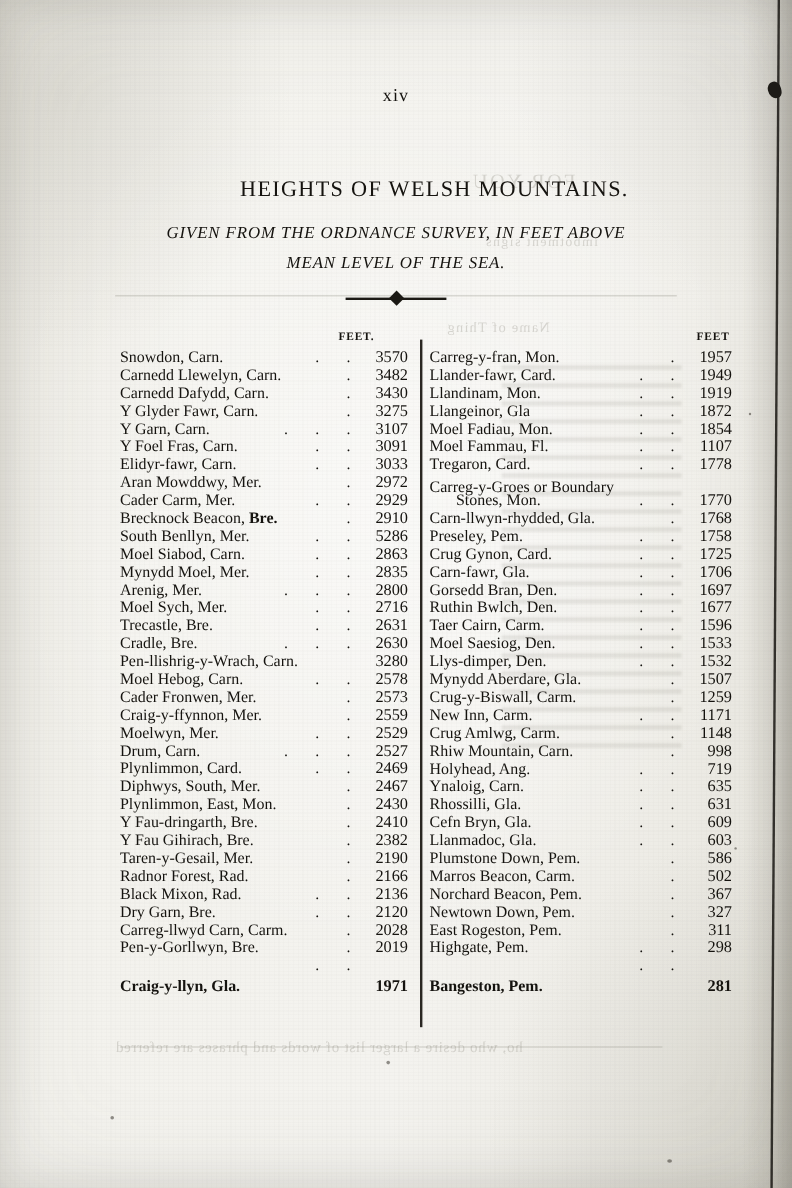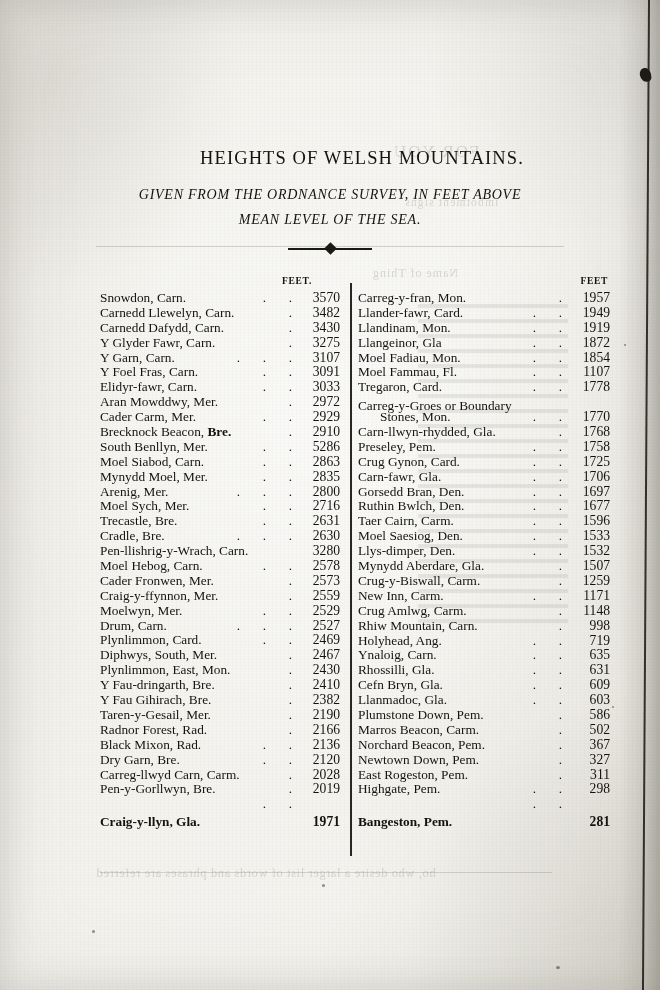--- a/index.html
+++ b/index.html
@@ -252,20 +252,21 @@
   <div class="ghost ghost-head">FOR YOU</div>
   <div class="ghost ghost-sub">imbotment signs</div>
   <div class="ghost ghost-mid">Name of Thing</div>
   <div class="ghost ghost-foot">ho, who desire a larger list of words and phrases are referred</div>
   <div class="ghost-block"></div>
   <div class="ghost-faintrule"></div>
   <div class="ghost-faintrule2"></div>
 
   <div class="content ink-soft">
 
+    <div class="folio">xiv</div>
 
     <div class="title">HEIGHTS OF WELSH MOUNTAINS.</div>
 
     <div class="subtitle">
       <span>GIVEN FROM THE ORDNANCE SURVEY, IN FEET ABOVE</span>
       <span class="l2">MEAN LEVEL OF THE SEA.</span>
     </div>
 
     <div class="divider">
       <div class="bar"></div>

